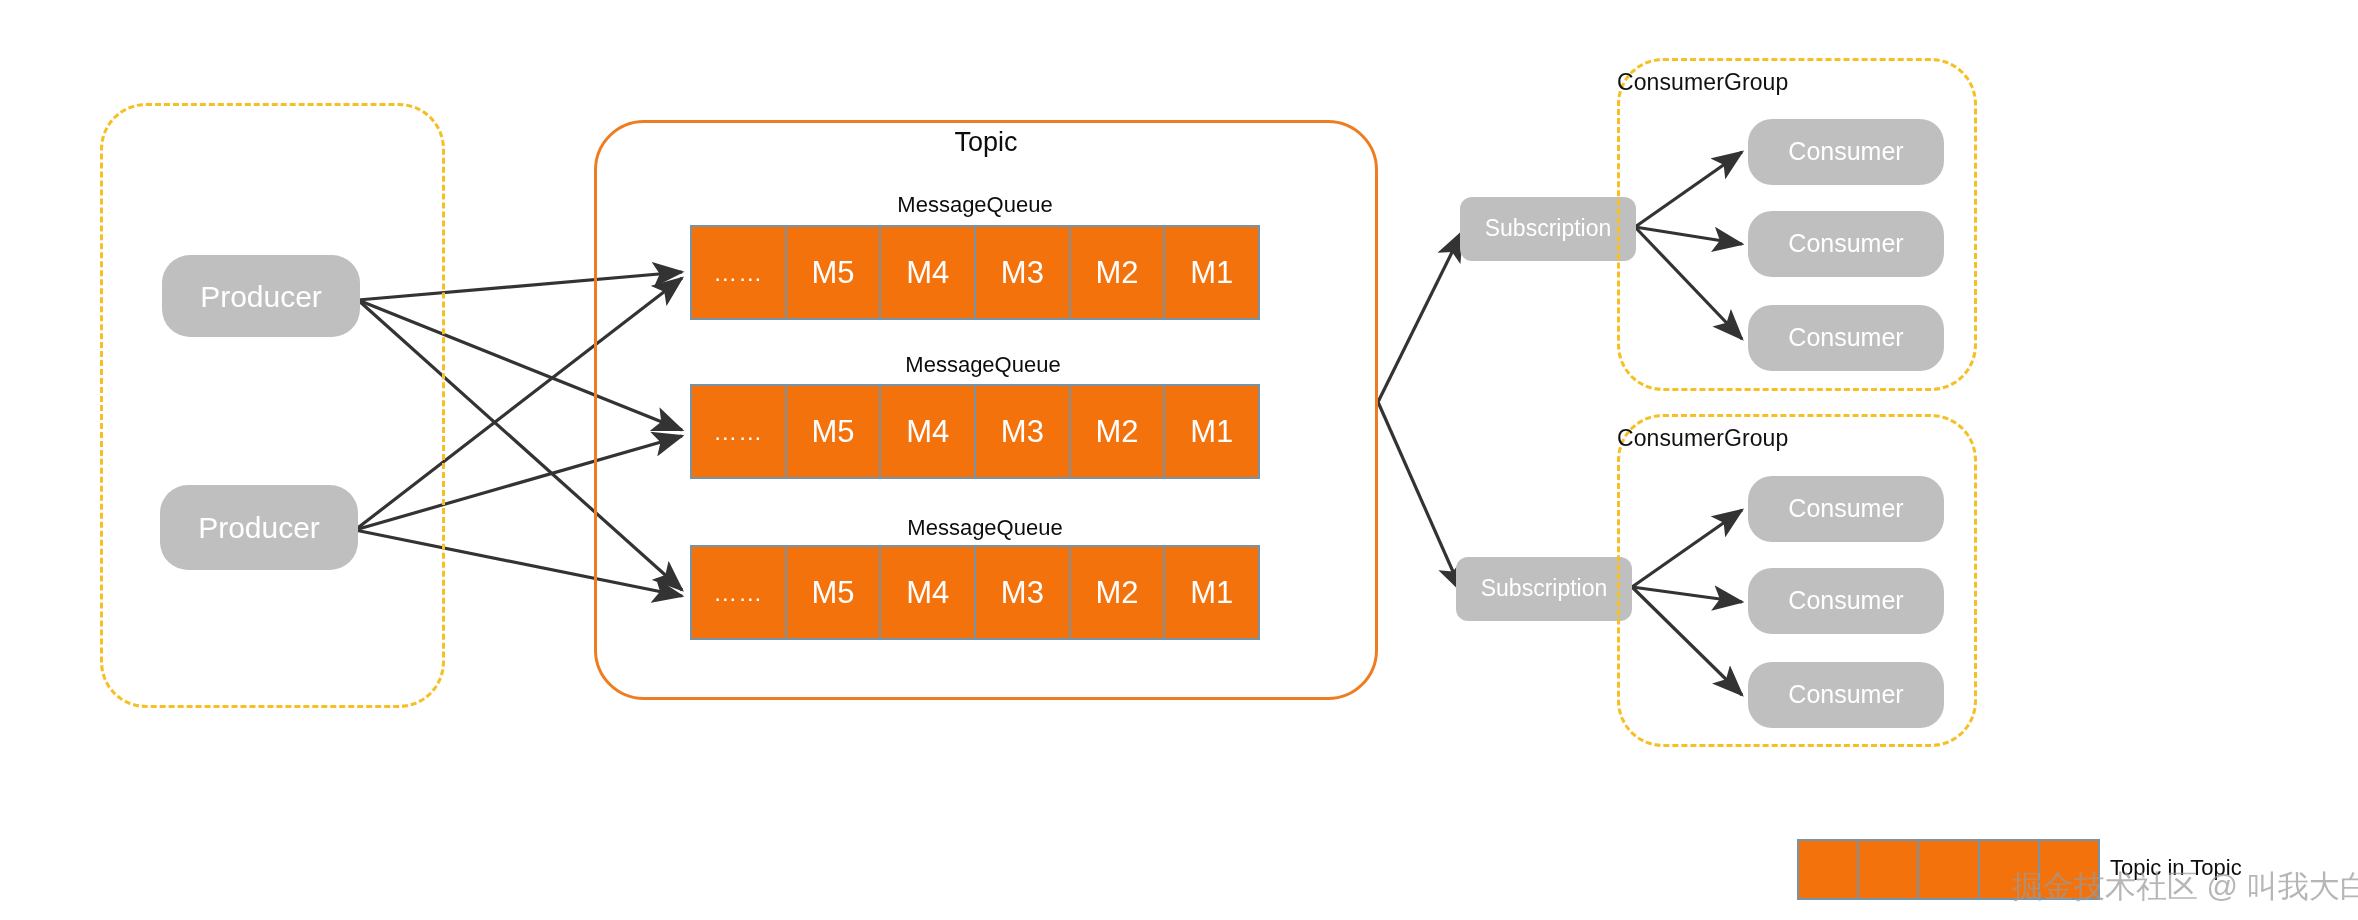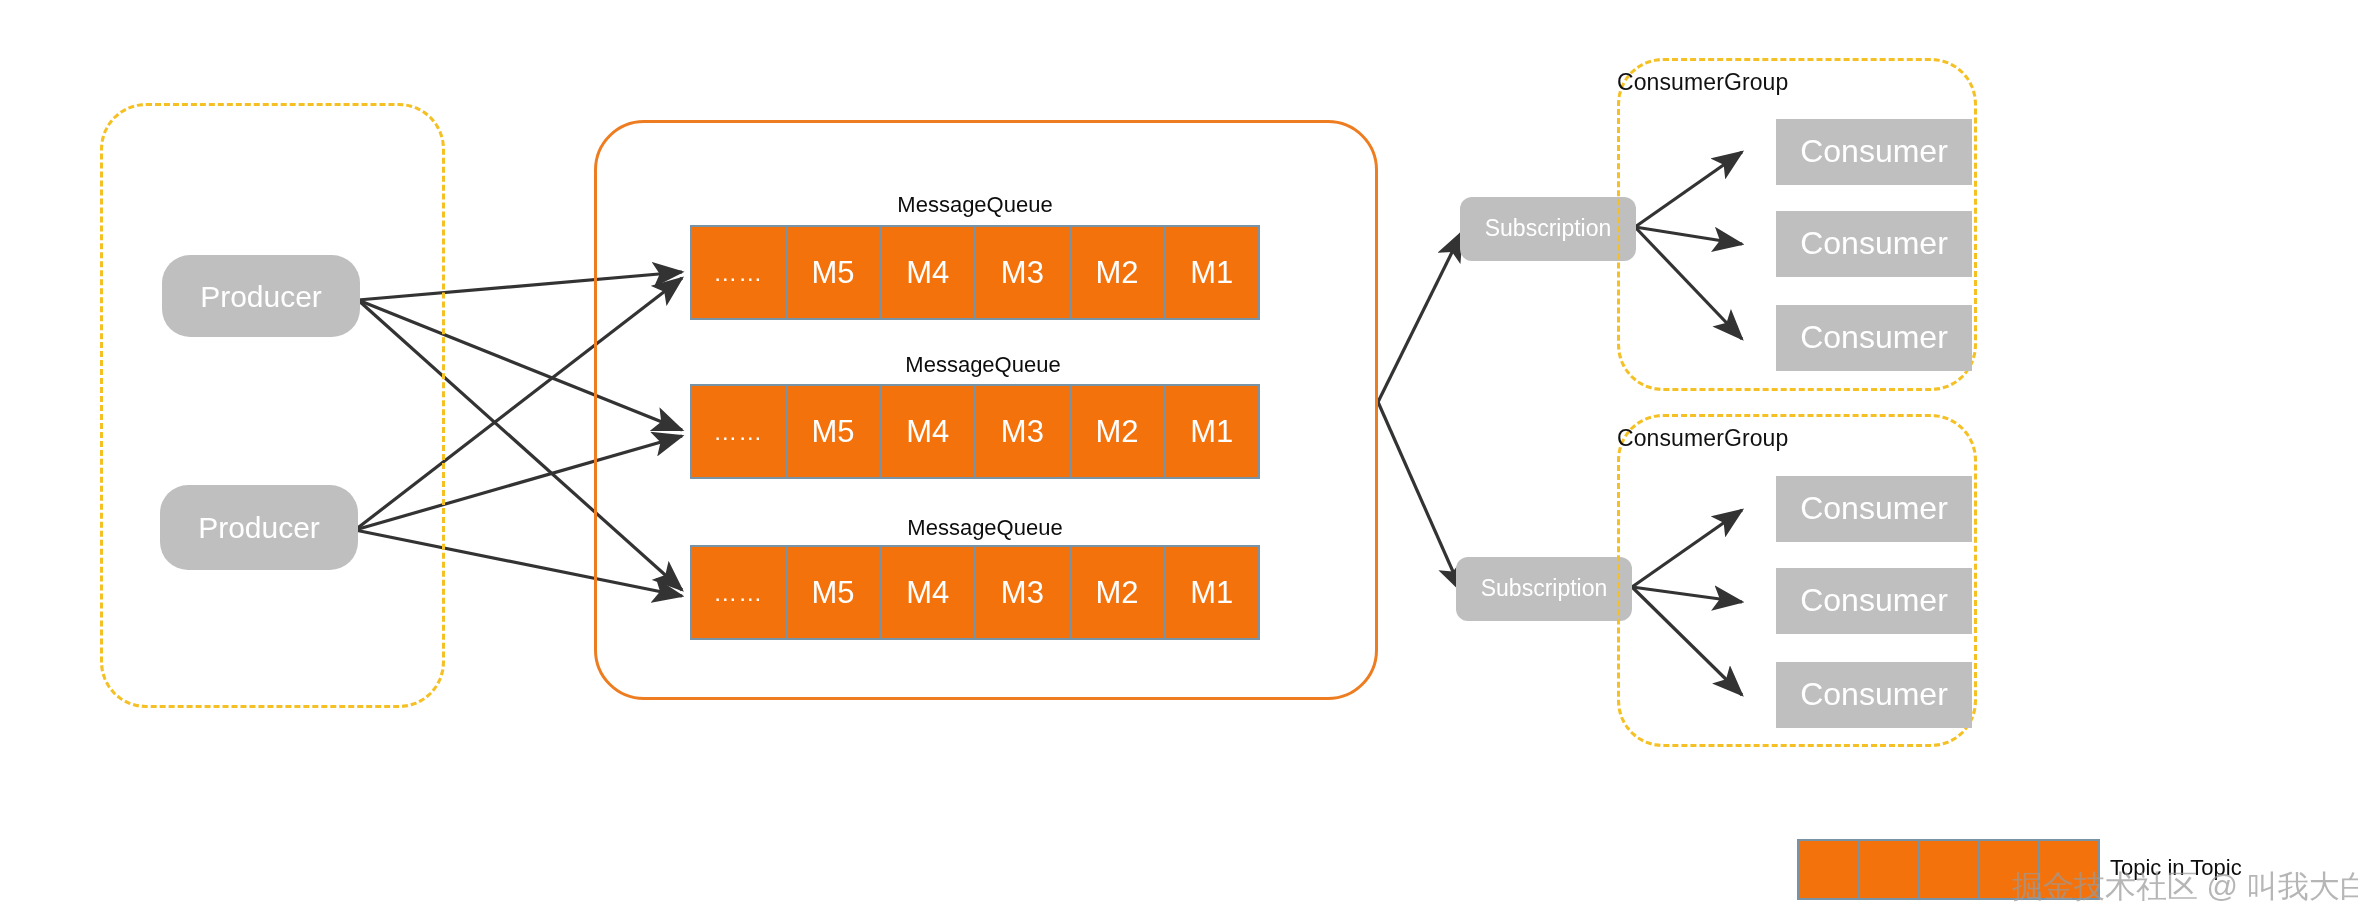--- a/index.html
+++ b/index.html
@@ -65,21 +65,21 @@
     border-radius: 14px;
     color: #ffffff;
     display: flex;
     align-items: center;
     justify-content: center;
     box-sizing: border-box;
     text-align: center;
     line-height: 1.1;
   }
   .node.producer { font-size: 30px; border-radius: 28px; }
-  .node.consumer { font-size: 32px; border-radius: 0; margin-left: 28px; }
+  .node.consumer { font-size: 25px; border-radius: 24px; }
   .node.subscription { font-size: 23px; border-radius: 12px; }
 
   
   .mq-label {
     position: absolute;
     text-align: center;
     font-size: 22px;
     color: #0d0d0d;
   }
   .queue {
@@ -176,20 +176,21 @@
 
   <div class="node producer" style="left:162px; top:255px; width:198px; height:82px;">
     <span>Producer</span>
   </div>
 
   <div class="node producer" style="left:160px; top:485px; width:198px; height:85px;">
     <span>Producer</span>
   </div>
 
   <div class="topic-box" style="left:594px; top:120px; width:784px; height:580px;"></div>
+  <div class="topic-title" style="left:594px; top:127px; width:784px;">Topic</div>
 
   <div class="mq-label" style="left:690px; top:192px; width:570px;">MessageQueue</div>
   <div class="queue" style="left:690px; top:225px; width:570px; height:95px;">
     <div class="cell ellipsis">……</div>
     <div class="cell">M5</div>
     <div class="cell">M4</div>
     <div class="cell">M3</div>
     <div class="cell">M2</div>
     <div class="cell">M1</div>
   </div>

